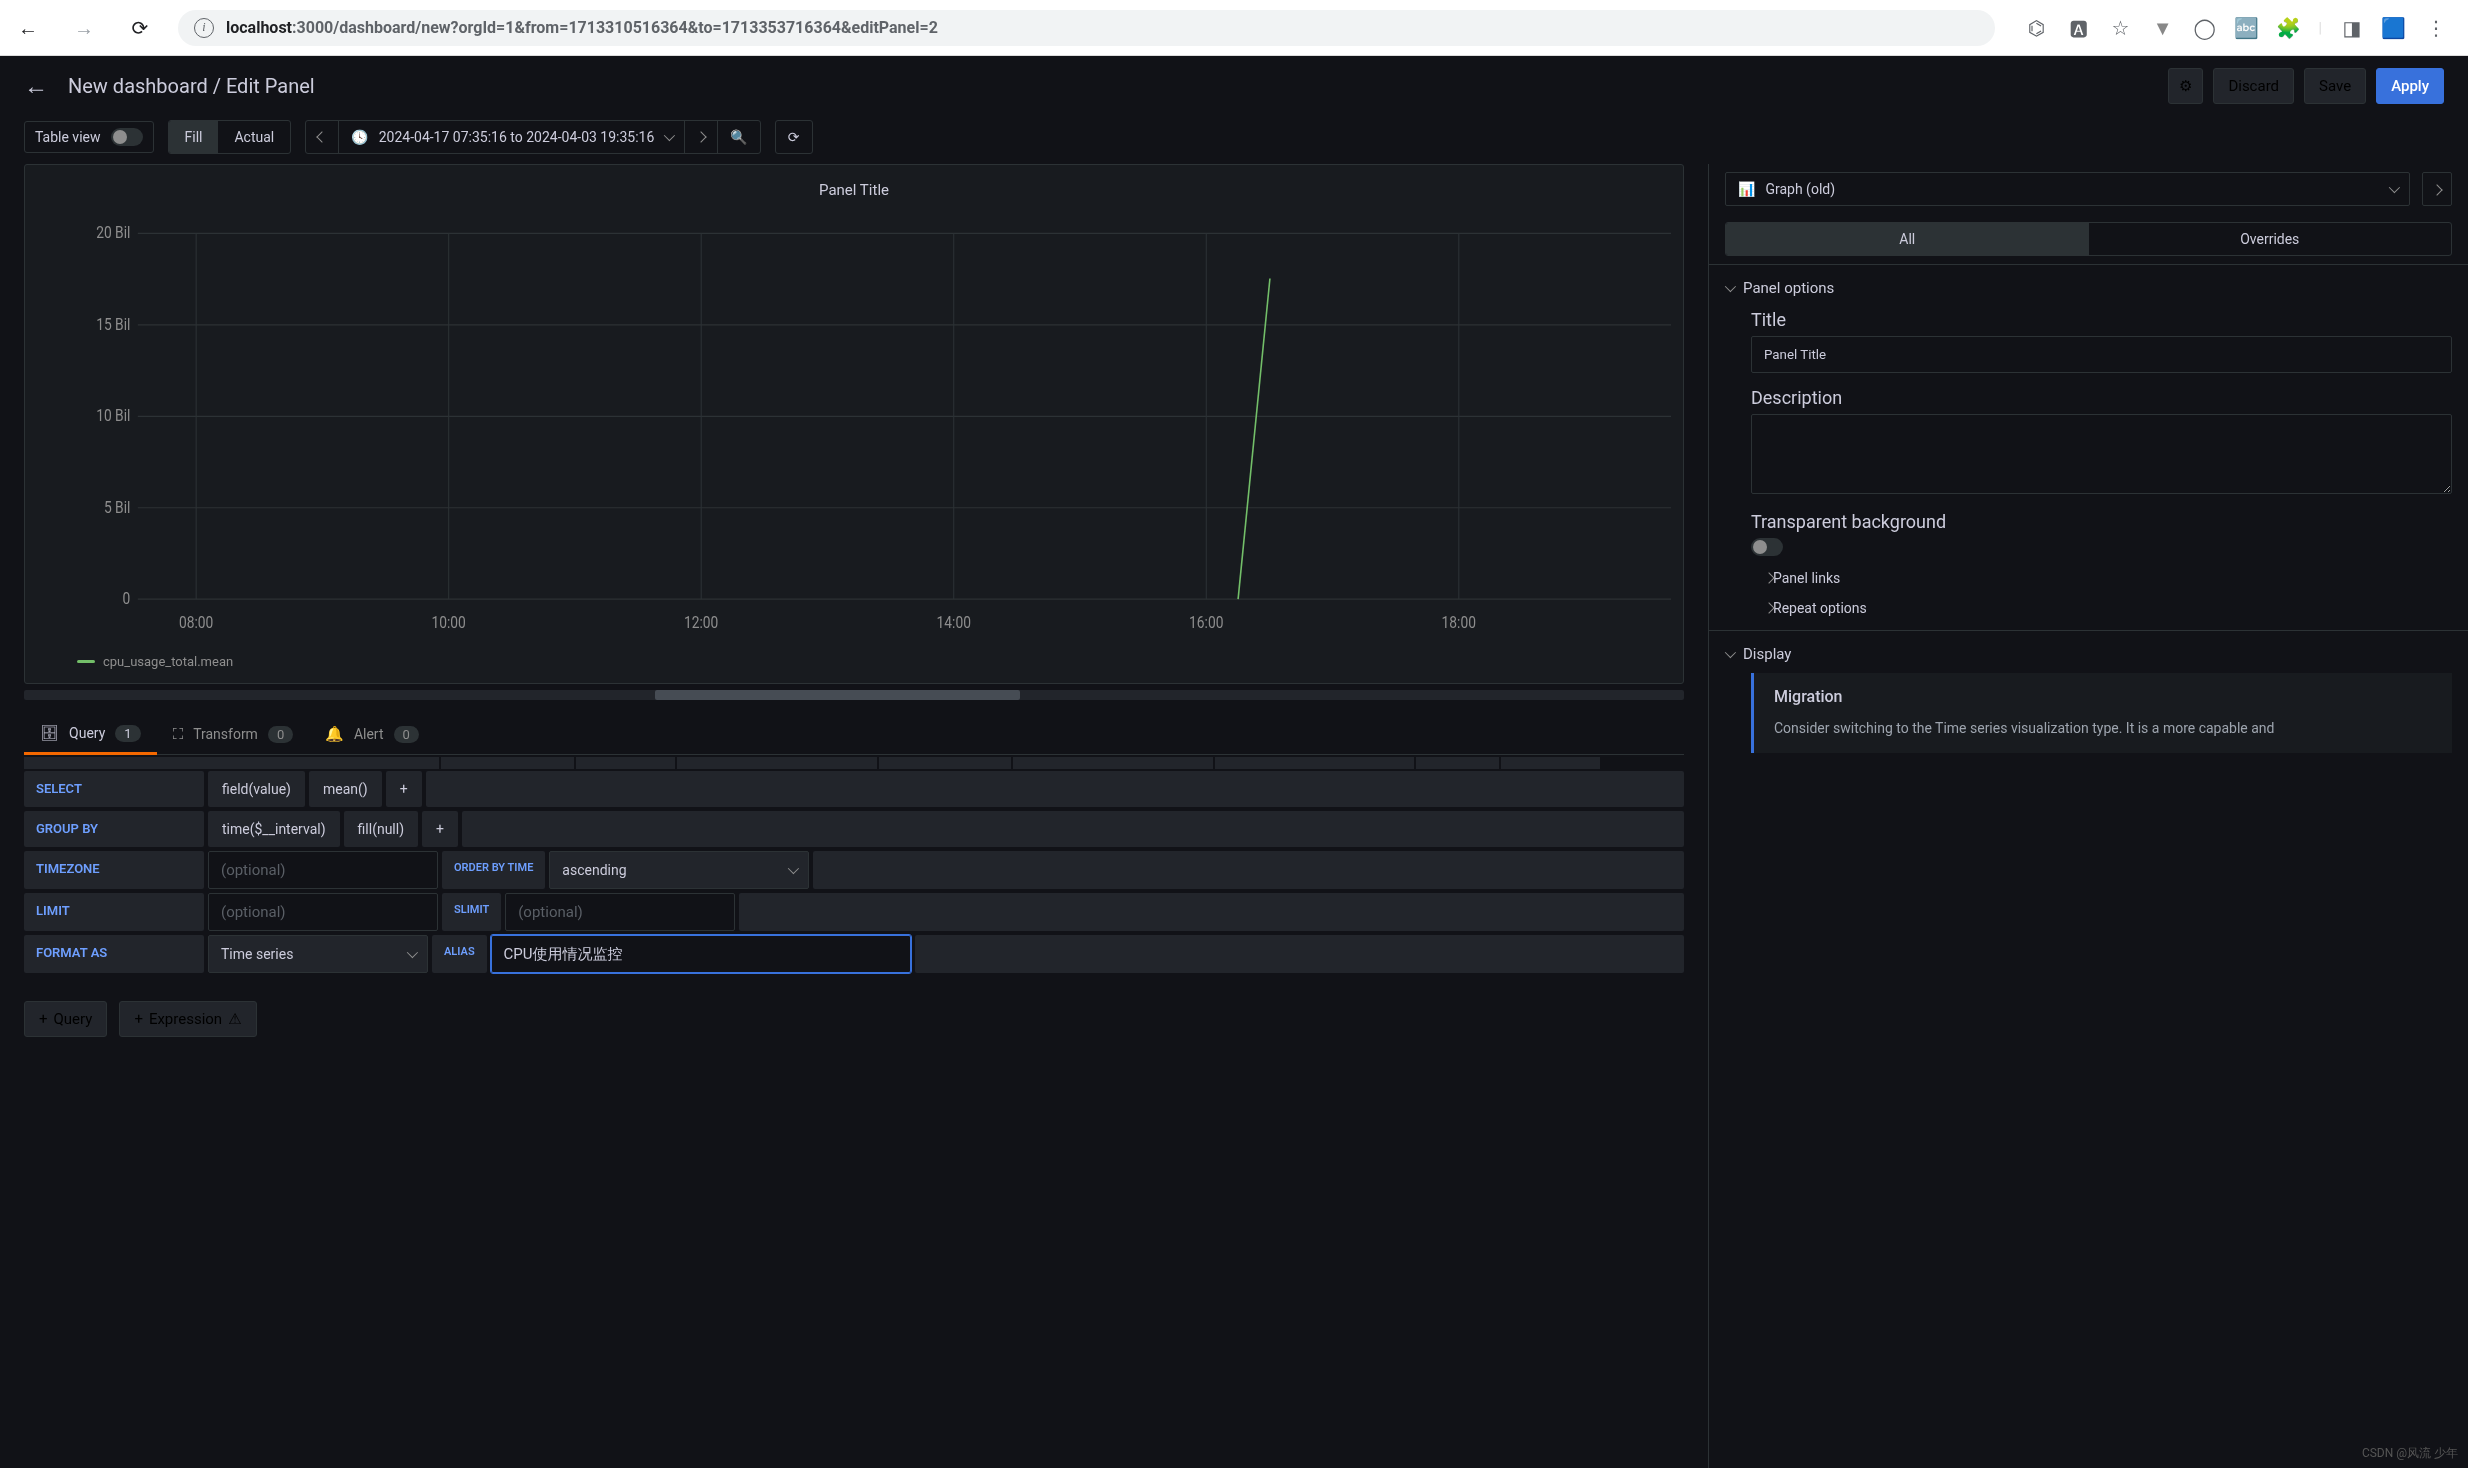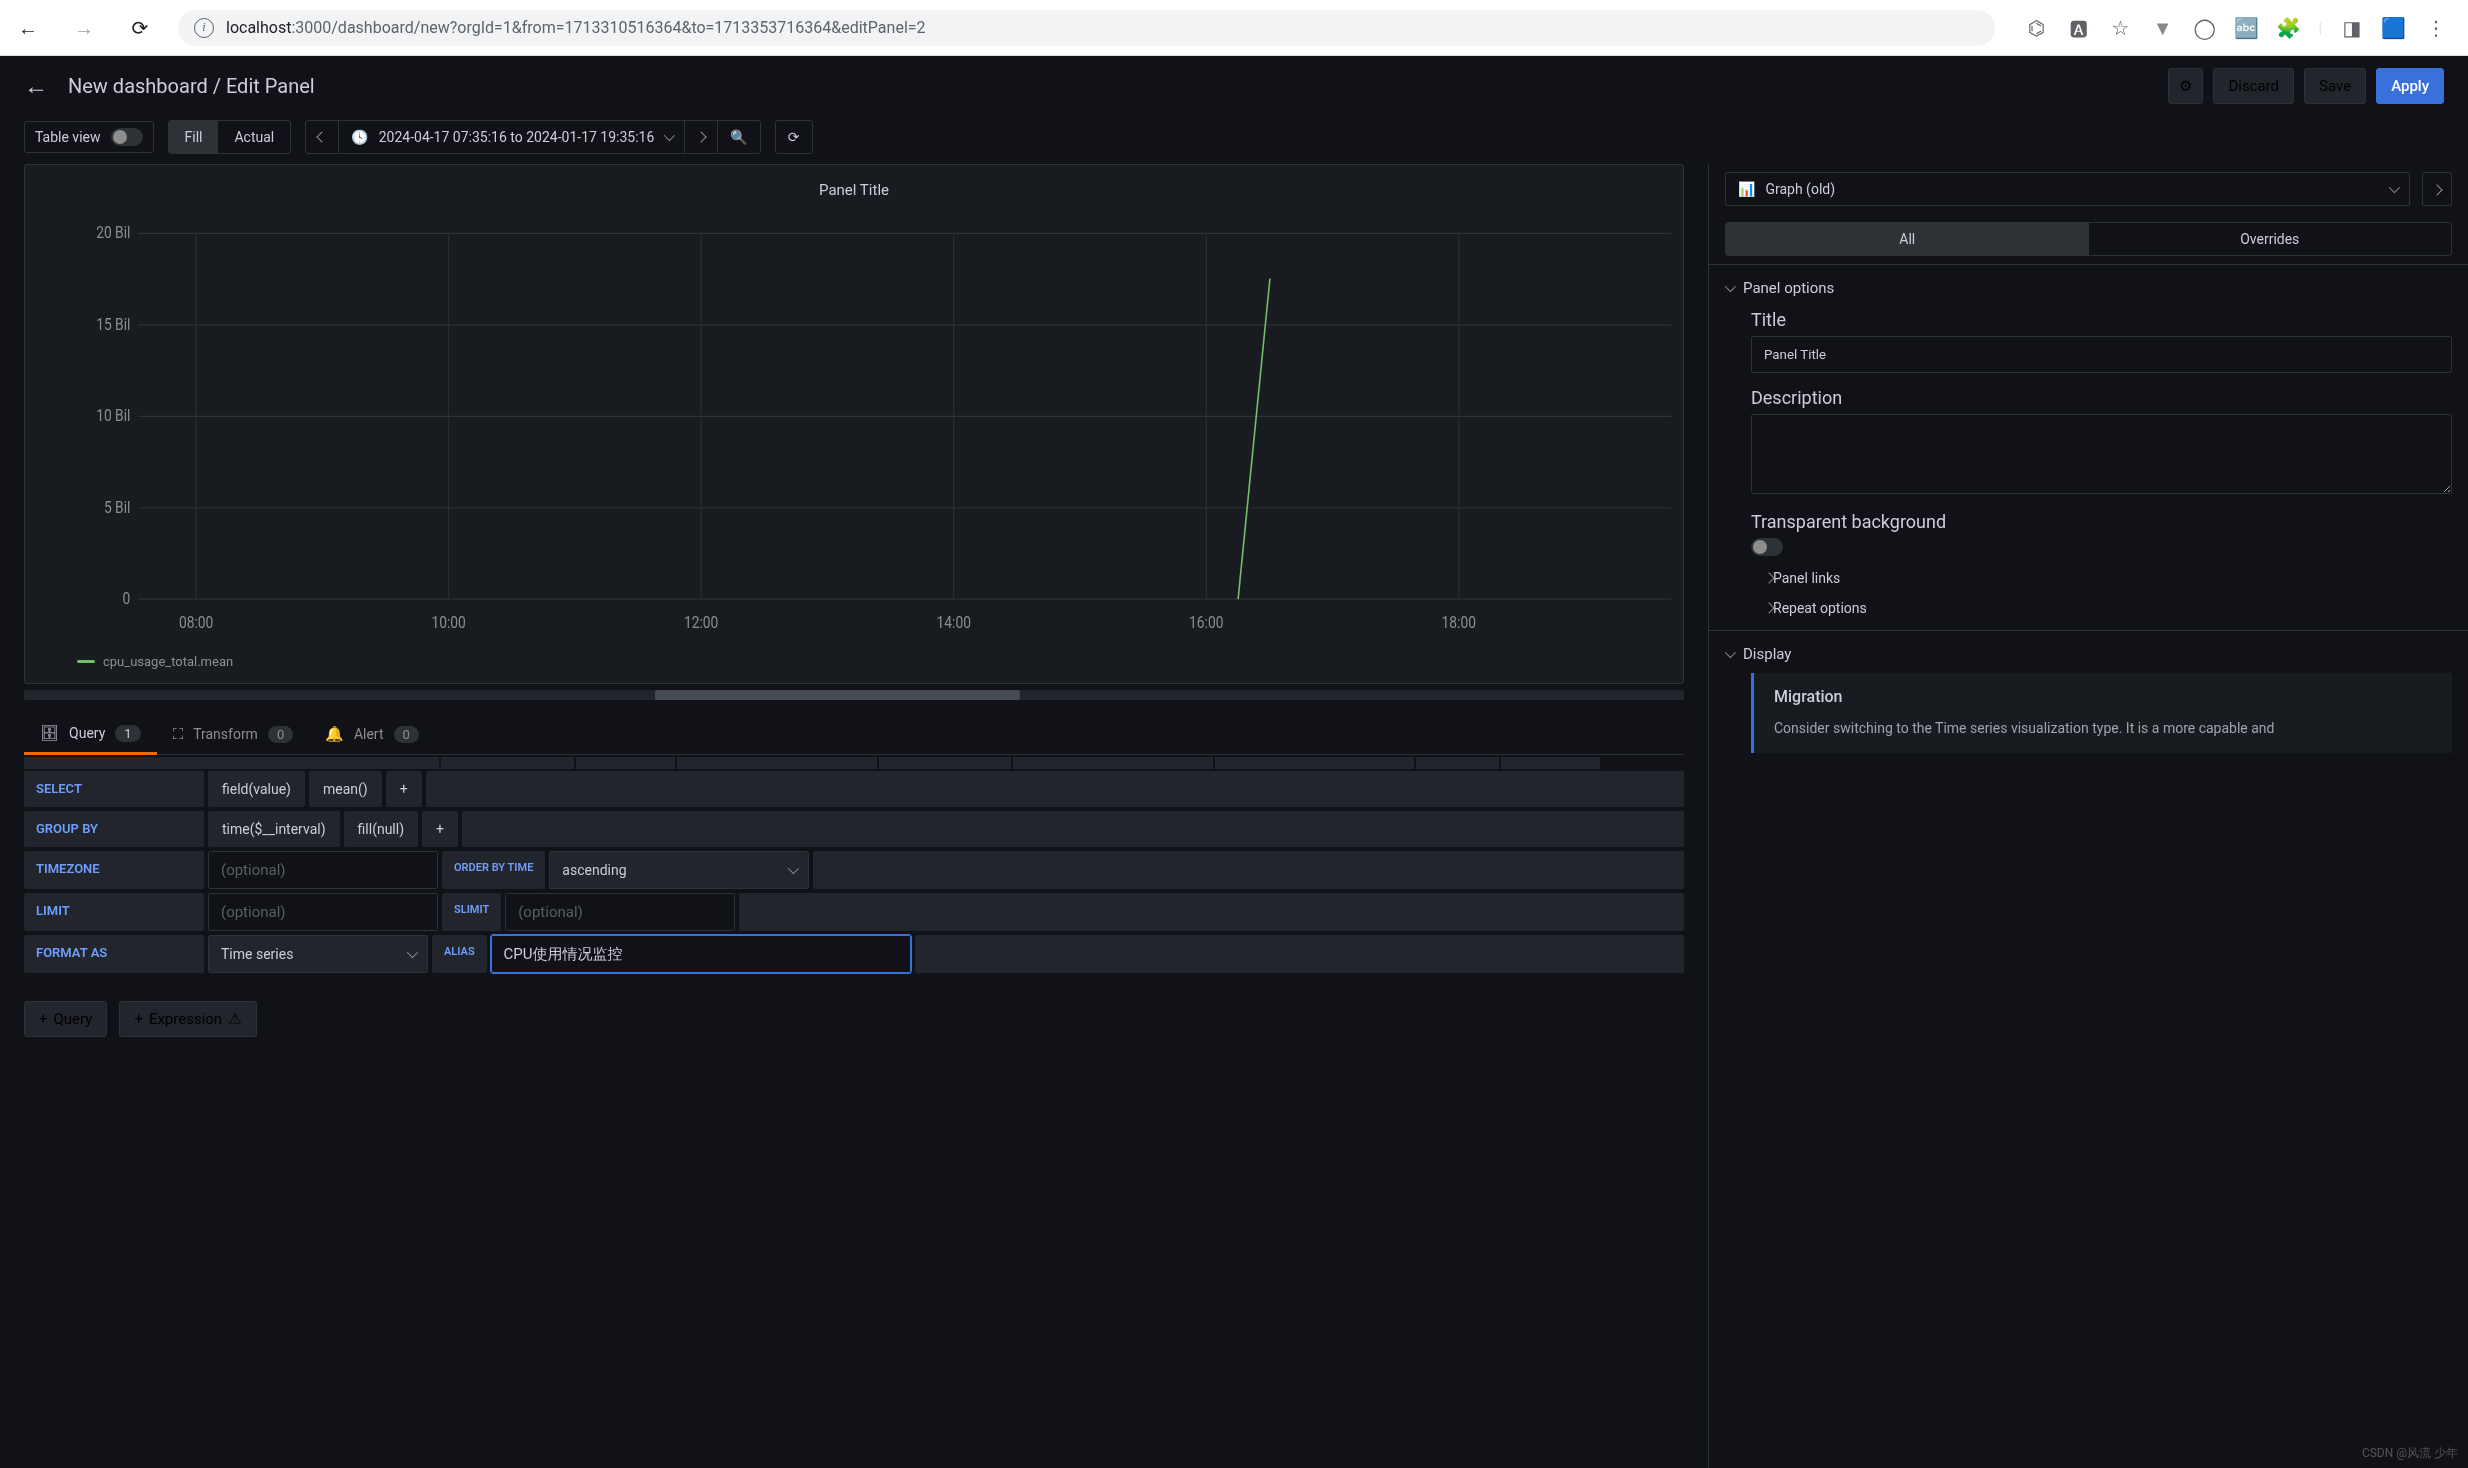--- a/index.html
+++ b/index.html
@@ -4,21 +4,21 @@
 <style>
 * { box-sizing: border-box; margin: 0; padding: 0; font-family: -apple-system, BlinkMacSystemFont, "Segoe UI", Roboto, sans-serif; }
 body { background: #111217; color: #ccccdc; font-size: 14px; width: 2468px; height: 1468px; overflow: hidden; }
 
 
 .browser-bar { background: #fff; height: 56px; display: flex; align-items: center; padding: 0 10px; gap: 20px; border-bottom: 1px solid #ddd; }
 .browser-bar .nav-btn { width: 36px; height: 36px; display: flex; align-items: center; justify-content: center; border-radius: 18px; color: #202124; font-size: 20px; cursor: pointer; }
 .browser-bar .nav-btn.disabled { color: #9aa0a6; }
 .url-bar { flex: 1; display: flex; align-items: center; gap: 12px; background: #f1f3f4; border-radius: 20px; padding: 8px 16px; color: #202124; font-size: 16px; }
 .url-bar .info-icon { width: 20px; height: 20px; border: 1.5px solid #5f6368; border-radius: 50%; display: flex; align-items: center; justify-content: center; font-size: 12px; color: #5f6368; font-family: serif; font-style: italic; }
-.url-text { color: #202124; }
+.url-text { color: #202124; font-weight: bold; }
 .url-text .host { color: #202124; }
 .url-text .path { color: #5f6368; }
 .browser-actions { display: flex; align-items: center; gap: 18px; padding: 0 10px; }
 .browser-actions .ico { width: 24px; height: 24px; display: flex; align-items: center; justify-content: center; color: #5f6368; font-size: 20px; }
 
 
 .app { background: #111217; height: calc(100% - 56px); display: flex; flex-direction: column; }
 
 .header { display: flex; align-items: center; padding: 12px 24px; gap: 20px; }
 .header .back { font-size: 24px; cursor: pointer; }
@@ -161,21 +161,21 @@
     <div class="radio-group">
       <div class="opt active">Fill</div>
       <div class="opt">Actual</div>
     </div>
     <div class="time-box">
       <div class="seg">
           <span class="chev left"></span>
         </div>
       <div class="seg">
         <span>🕓</span>
-        <span>2024-04-17 07:35:16 to 2024-01-17 19:35:16</span>
+        <span>2024-04-17 07:35:16 to 2024-04-03 19:35:16</span>
         <span class="chev down"></span>
       </div>
       <div class="seg">
           <span class="chev right"></span>
         </div>
       <div class="seg">
           <span>🔍</span>
         </div>
     </div>
     <div class="sq-btn">

